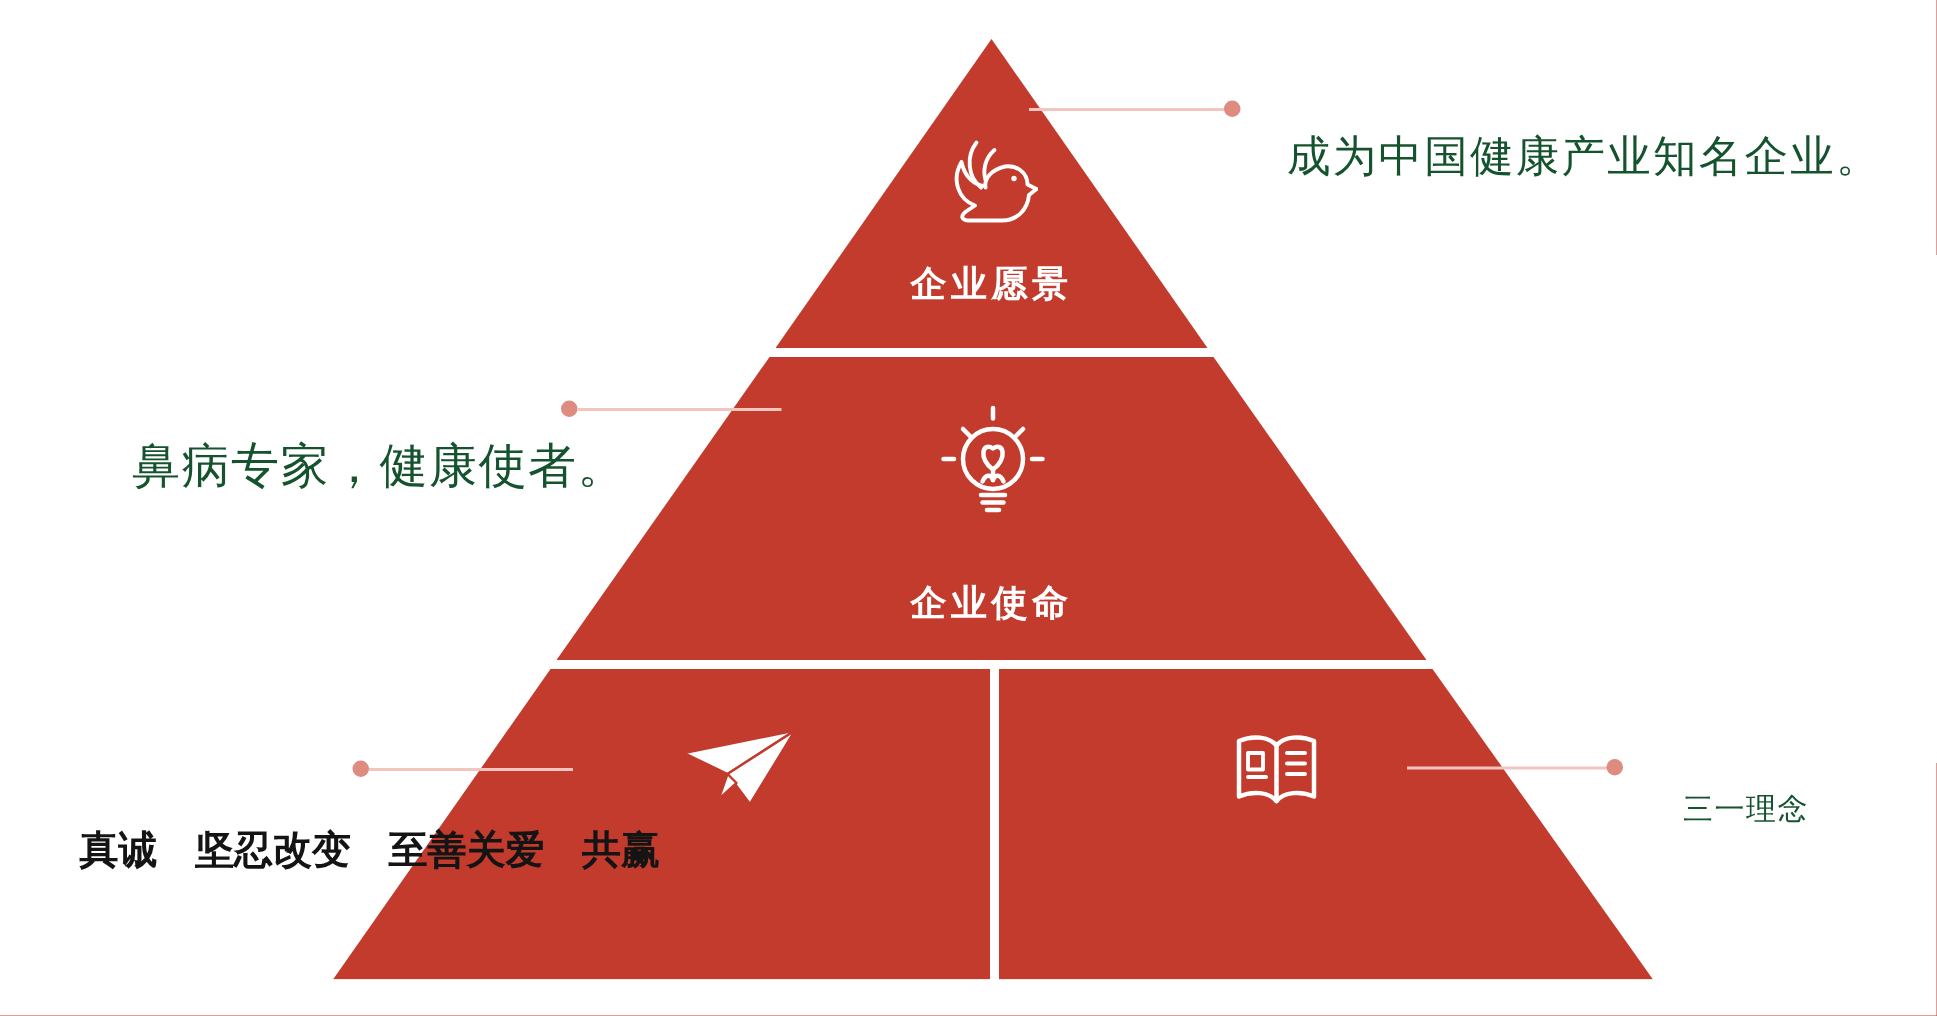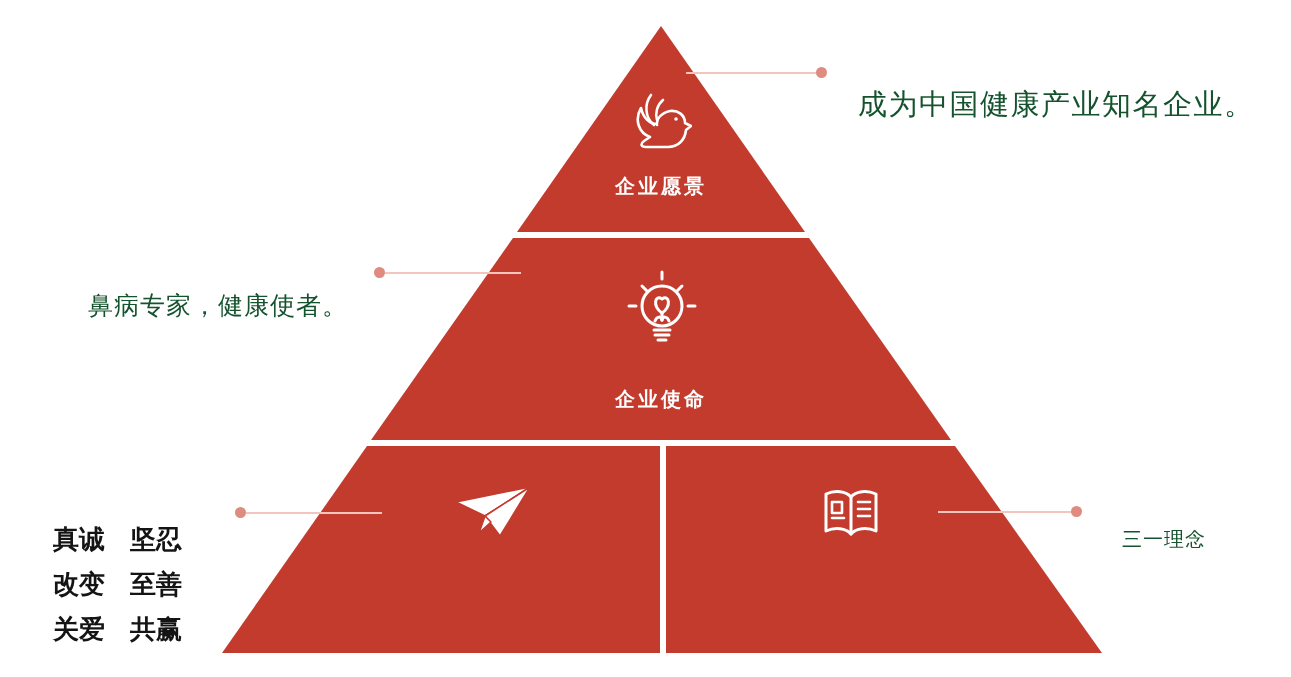--- a/index.html
+++ b/index.html
@@ -9,33 +9,33 @@
     font-family:"Liberation Sans","DejaVu Sans",sans-serif;
   }
   
   .pyramid{position:absolute;left:222px;top:26px;width:880px;height:627px;}
   .tier{position:absolute;inset:0;background:#C23B2D;}
   .tier-vision  {clip-path:polygon(439px 0px, 583px 206px, 295px 206px);}
   .tier-mission {clip-path:polygon(291px 212px, 587px 212px, 729px 414px, 149px 414px);}
   .tier-values  {clip-path:polygon(145px 420px, 438px 420px, 438px 627px, 0px 627px);}
   .tier-behavior{clip-path:polygon(444px 420px, 733px 420px, 880px 627px, 444px 627px);}
   .tier-label{
-    position:absolute;color:#ffffff;font-weight:bold;font-size:20px;
+    position:absolute;color:#ffffff;font-weight:bold;font-size:24px;
     letter-spacing:3px;white-space:nowrap;transform:translateX(-50%);
   }
   .icon{position:absolute;}
   
   .leader{position:absolute;height:2px;background:#F2C5BF;}
   .leader-dot{position:absolute;width:11px;height:11px;border-radius:50%;background:#DE8B80;}
   
   .ann{position:absolute;color:#14532d;font-weight:normal;white-space:nowrap;}
   .ann-vision  {left:858px;top:85px;font-size:29px;letter-spacing:1.5px;}
-  .ann-mission {left:88px;top:289px;font-size:25px;letter-spacing:1px;}
+  .ann-mission {left:88px;top:289px;font-size:32px;letter-spacing:1px;}
   .ann-behavior{left:1122px;top:526px;font-size:20px;letter-spacing:1px;}
-  .values-list{position:absolute;left:53px;top:526px;display:flex;flex-direction:column;row-gap:19px;}
+  .values-list{position:absolute;left:53px;top:553px;display:flex;flex-direction:row;row-gap:19px;}
   .values-row{display:flex;column-gap:25px;color:#141414;font-weight:bold;font-size:26px;line-height:26px;}
 </style>
 </head>
 <body>
 
 <div class="pyramid">
 
   <div class="tier tier-vision"></div>
   <div class="tier tier-mission"></div>
   <div class="tier tier-values"></div>

